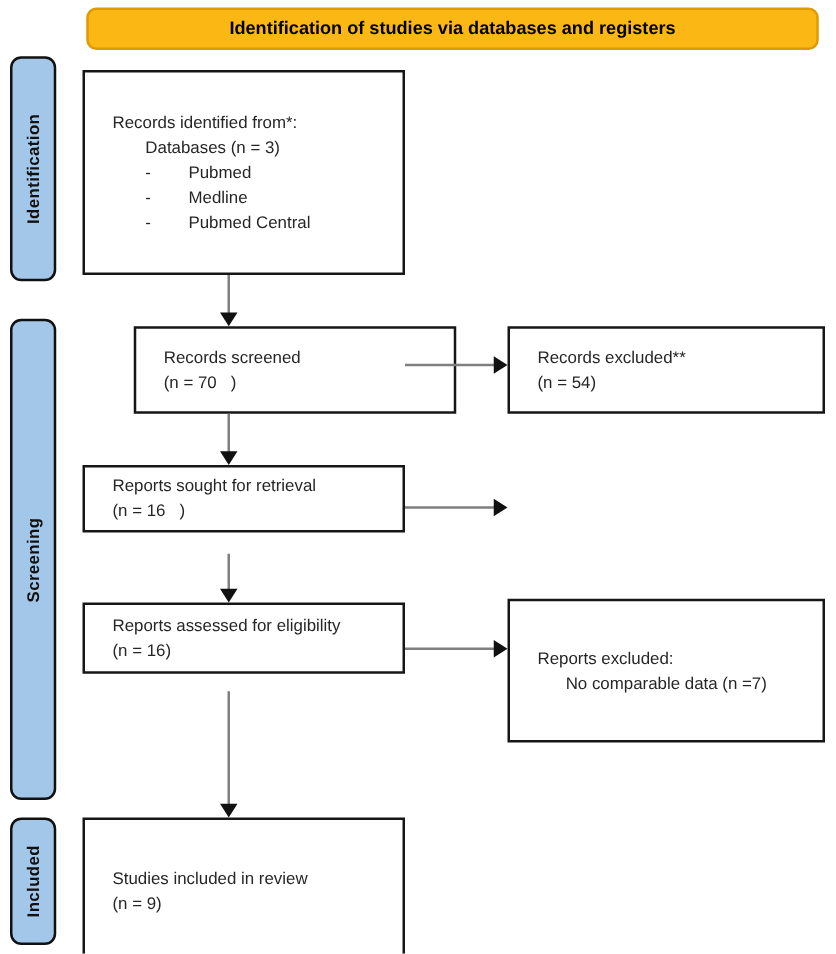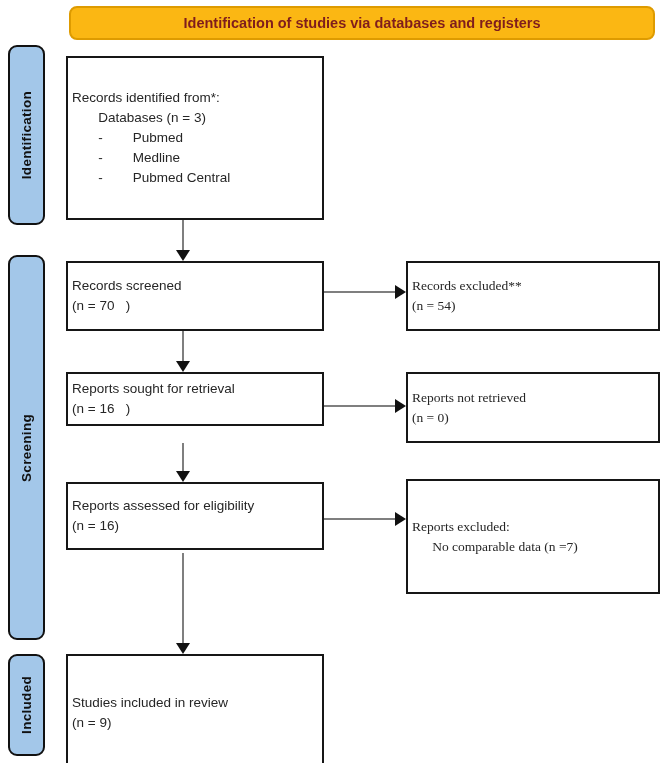--- a/index.html
+++ b/index.html
@@ -6,48 +6,48 @@
   #canvas {
     position:relative; width:669px; height:763px; background:#ffffff;
     font-family:"Liberation Sans", sans-serif; color:#262626; overflow:hidden;
   }
   
   .banner {
     position:absolute; left:69px; top:6px; width:586px; height:34px;
     background:var(--banner-bg); border:2px solid var(--banner-border);
     border-radius:8px; box-sizing:border-box;
     display:flex; align-items:center; justify-content:center;
-    font-weight:bold; font-size:14.5px; color:#7f1d1d;
+    font-weight:bold; font-size:14.5px; color:#000000;
   }
   
   .stage {
     position:absolute; left:8px; width:37px;
     background:var(--stage-bg); border:2px solid #111; border-radius:9px;
     box-sizing:border-box; display:flex; align-items:center; justify-content:center;
   }
   .stage span {
     writing-mode:vertical-rl; transform:rotate(180deg);
     font-weight:bold; font-size:13.5px; color:#111; letter-spacing:.3px;
   }
   #stage-identification { top:45px;  height:180px; }
   #stage-screening      { top:255px; height:385px; }
   #stage-included       { top:654px; height:102px; }
   
   .box {
     position:absolute; background:#fff; border:2px solid #161616; box-sizing:border-box;
     display:flex; align-items:center;
-    padding:4px 8px 4px 4px;
+    padding:4px 8px 4px 22px;
     font-size:13.5px; line-height:20px; white-space:pre-wrap;
   }
   .col-main  { left:66px;  width:258px; }
-  .col-right { left:406px; width:254px;font-family:Liberation Serif, serif; }
+  .col-right { left:406px; width:254px; }
   #box-identified      { top:56px;  height:164px; }
-  #box-screened        { top:261px; height:70px;  }
+  #box-screened        { top:261px; height:70px;margin-left:41px;  }
   #box-sought          { top:372px; height:54px;  }
-  #box-assessed        { top:482px; height:68px;  }
+  #box-assessed        { top:482px; height:57px;  }
   #box-included        { top:654px; height:117px;  }
   #box-rec-excluded    { top:261px; height:70px;  }
   #box-not-retrieved   { top:372px; height:71px;  }
   #box-rep-excluded    { top:479px; height:115px; }
   
   .arrow { position:absolute; }
   .arrow .line { position:absolute; background:var(--arrow-line); }
   .arrow .head { position:absolute; width:0; height:0; }
   .arrow-v { width:14px; }
   .arrow-v .line { left:50%; transform:translateX(-50%); top:0; bottom:9px; width:2px; }
@@ -97,22 +97,20 @@
 (n = 70   )</div>
   <div class="box col-main" id="box-sought">Reports sought for retrieval
 (n = 16   )</div>
   <div class="box col-main" id="box-assessed">Reports assessed for eligibility
 (n = 16)</div>
   <div class="box col-main" id="box-included">Studies included in review
 (n = 9)</div>
 
   <div class="box col-right" id="box-rec-excluded">Records excluded**
 (n = 54)</div>
-  <div class="box col-right" id="box-not-retrieved">Reports not retrieved
-(n = 0)</div>
   <div class="box col-right" id="box-rep-excluded">Reports excluded:
       No comparable data (n =7)</div>
 
   <div class="arrow arrow-v" id="arrow-v1">
     <div class="line"></div>
     <div class="head"></div>
   </div>
   <div class="arrow arrow-v" id="arrow-v2">
     <div class="line"></div>
     <div class="head"></div>

